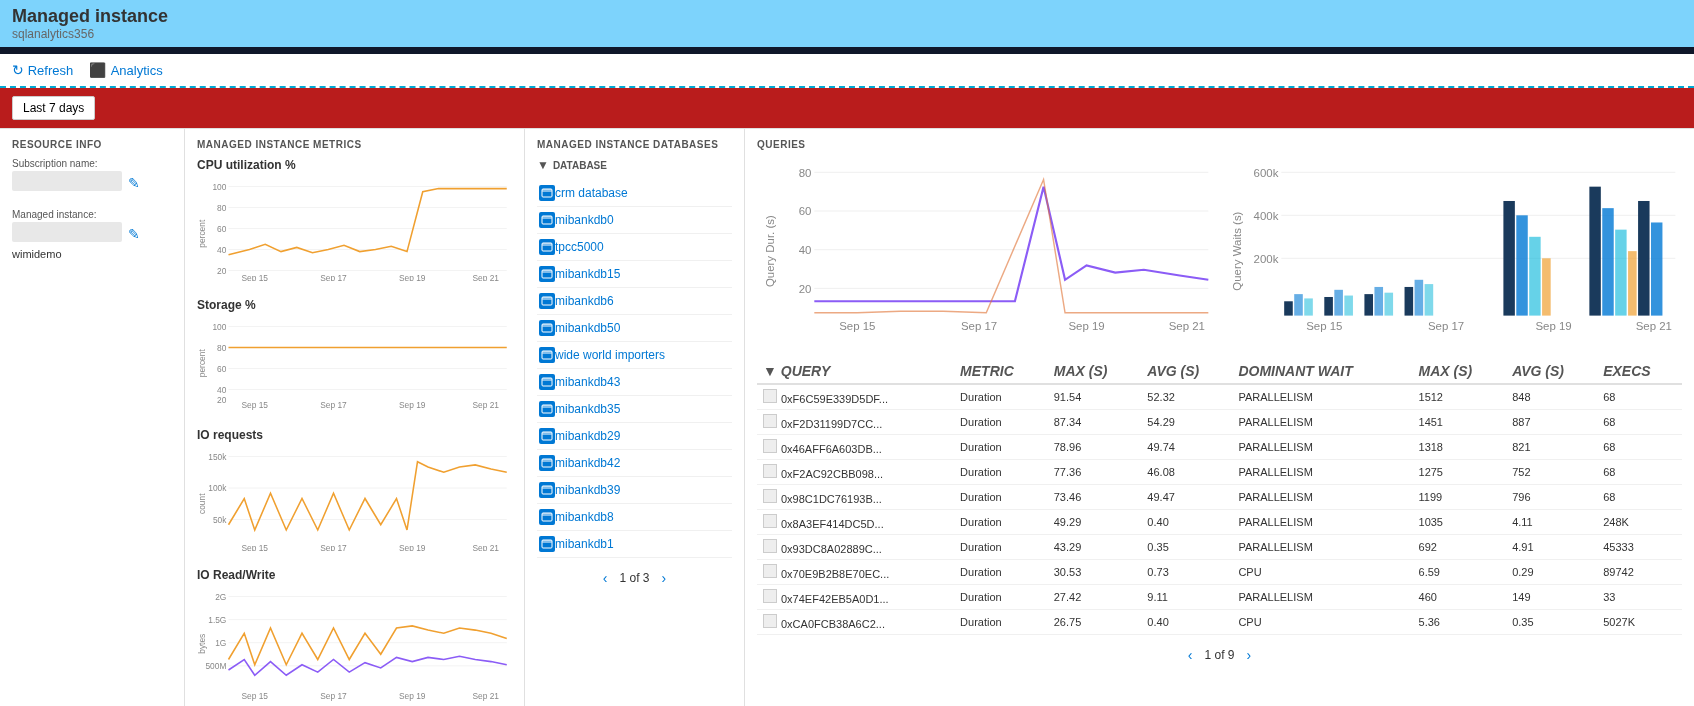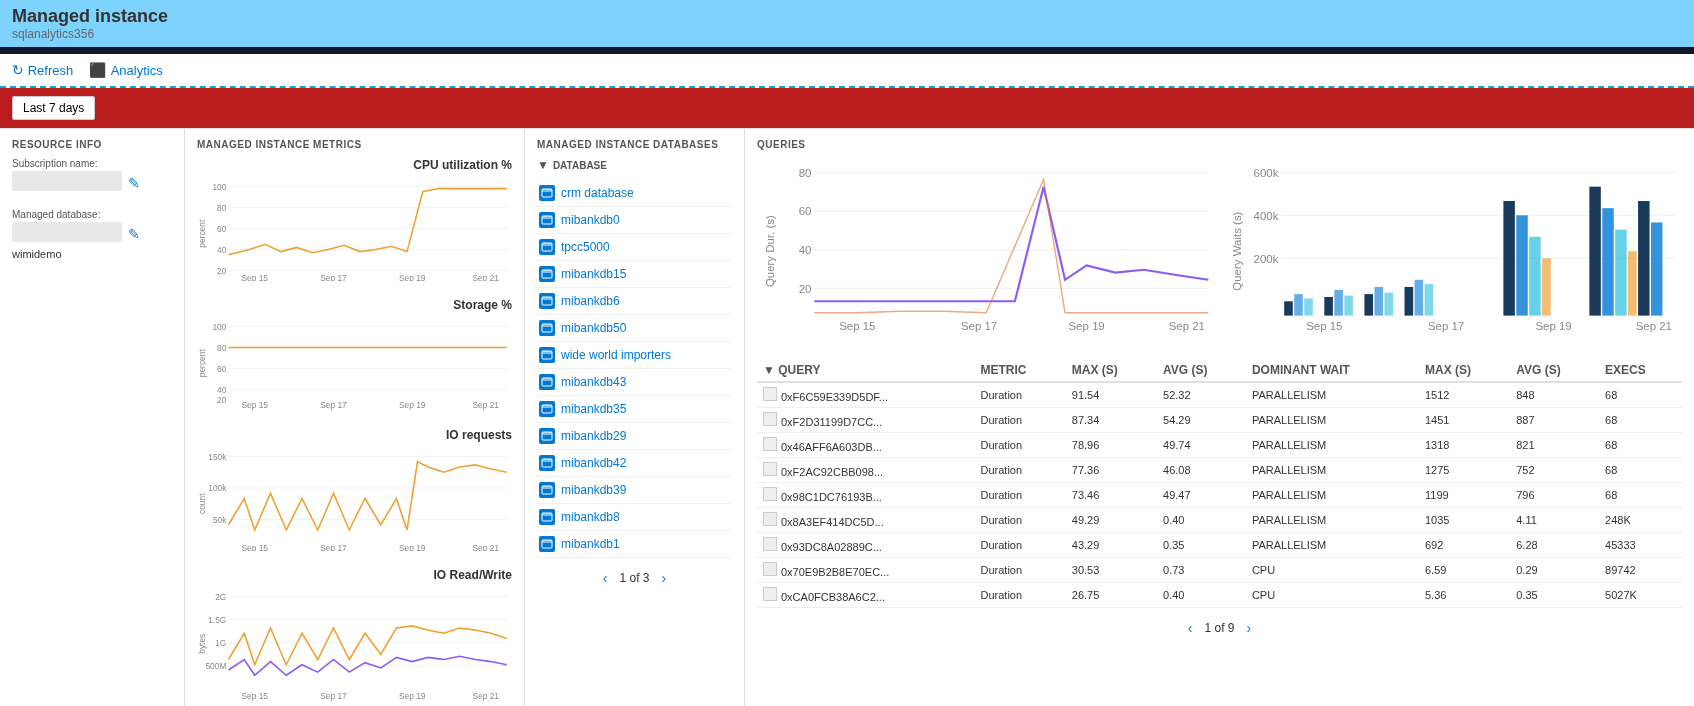--- a/index.html
+++ b/index.html
@@ -19,43 +19,43 @@
     
     .resource-info { width: 185px; min-width: 185px; padding: 10px 12px; border-right: 1px solid #e0e0e0; background: #fff; }
     .section-title { font-size: 10px; font-weight: 700; color: #555; letter-spacing: 0.5px; margin-bottom: 8px; text-transform: uppercase; }
     .field-label { font-size: 10px; color: #555; margin-bottom: 2px; }
     .field-value { background: #e8e8e8; height: 20px; width: 110px; border-radius: 2px; margin-bottom: 4px; }
     .edit-icon { color: #0078d4; cursor: pointer; font-size: 14px; }
     .resource-field-wrap { margin-bottom: 14px; }
 
     
     .metrics-panel { width: 340px; min-width: 320px; padding: 10px 12px; border-right: 1px solid #e0e0e0; background: #fff; overflow-y: auto; }
-    .chart-container { margin-bottom: 14px; text-align: right; }
+    .chart-container { margin-bottom: 14px; }
     .chart-title { font-size: 12px; font-weight: 600; color: #333; margin-bottom: 4px; }
     .chart-area { position: relative; width: 100%; }
     .chart-svg { width: 100%; }
 
     
     .databases-panel { width: 220px; min-width: 200px; padding: 10px 12px; border-right: 1px solid #e0e0e0; background: #fff; overflow-y: auto; }
     .db-header { display: flex; align-items: center; gap: 4px; margin-bottom: 8px; }
     .db-col-label { font-size: 10px; font-weight: 700; color: #555; text-transform: uppercase; }
-    .db-item { display: flex; align-items: center; gap: 6px; padding: 5px 2px; border-bottom: 1px solid #f0f0f0; cursor: pointer; }
+    .db-item { display: flex; align-items: center; padding: 5px 2px; border-bottom: 1px solid #f0f0f0; cursor: pointer; }
     .db-icon { width: 16px; height: 16px; background: #0078d4; border-radius: 2px; display: flex; align-items: center; justify-content: center; font-size: 8px; color: #fff; flex-shrink: 0; }
     .db-name { font-size: 12px; color: #0078d4; }
     .pagination { display: flex; align-items: center; justify-content: center; gap: 8px; margin-top: 10px; font-size: 12px; color: #333; }
     .page-btn { cursor: pointer; color: #0078d4; font-size: 14px; border: none; background: none; padding: 2px 4px; }
     .page-btn:disabled { color: #ccc; cursor: default; }
 
     
     .queries-panel { flex: 1; padding: 10px 12px; background: #fff; overflow-y: auto; }
     .queries-charts { display: flex; gap: 8px; margin-bottom: 12px; }
     .query-chart { flex: 1; }
 
     .queries-table { width: 100%; border-collapse: collapse; }
-    .queries-table th { font-size: 12px; font-weight: 700; color: #555; text-transform: uppercase; border-bottom: 2px solid #e0e0e0; padding: 4px 6px; text-align: left; white-space: nowrap; }
+    .queries-table th { font-size: 14px; font-weight: 700; color: #555; text-transform: uppercase; border-bottom: 2px solid #e0e0e0; padding: 4px 6px; text-align: left; white-space: nowrap; font-style: italic; }
     .queries-table td { font-size: 11px; padding: 4px 6px; border-bottom: 1px solid #f0f0f0; white-space: nowrap; }
     .query-icon { width: 14px; height: 14px; background: #eee; border: 1px solid #ccc; display: inline-block; margin-right: 4px; }
 
     .orange-line { stroke: #f0a030; stroke-width: 1.5; fill: none; }
     .purple-line { stroke: #8b5cf6; stroke-width: 1.5; fill: none; }
     .chart-grid { stroke: #e8e8e8; stroke-width: 0.5; }
     .axis-text { font-size: 8px; fill: #888; }
 
     .scroll-area { overflow-y: auto; max-height: 580px; }
   </style>
@@ -87,21 +87,21 @@
   <div class="resource-info">
     <div class="section-title">RESOURCE INFO</div>
     <div class="resource-field-wrap">
       <div class="field-label">Subscription name:</div>
       <div style="display:flex;align-items:center;gap:6px;">
         <div class="field-value"></div>
         <span class="edit-icon">✎</span>
       </div>
     </div>
     <div class="resource-field-wrap">
-      <div class="field-label">Managed database:</div>
+      <div class="field-label">Managed instance:</div>
       <div style="display:flex;align-items:center;gap:6px;">
         <div class="field-value"></div>
         <span class="edit-icon">✎</span>
       </div>
       <div style="font-size:11px;color:#333;margin-top:2px;">wimidemo</div>
     </div>
   </div>
 
   <div class="metrics-panel">
     <div class="section-title">MANAGED INSTANCE METRICS</div>
@@ -490,34 +490,44 @@
       <td>4.11</td>
       <td>248K</td>
     </tr>
             <tr>
       <td><span class="query-icon"></span>0x93DC8A02889C...</td>
       <td>Duration</td>
       <td>43.29</td>
       <td>0.35</td>
       <td>PARALLELISM</td>
       <td>692</td>
-      <td>6.28</td>
+      <td>4.91</td>
       <td>45333</td>
     </tr>
             <tr>
       <td><span class="query-icon"></span>0x70E9B2B8E70EC...</td>
       <td>Duration</td>
       <td>30.53</td>
       <td>0.73</td>
       <td>CPU</td>
       <td>6.59</td>
       <td>0.29</td>
       <td>89742</td>
     </tr>
             <tr>
+      <td><span class="query-icon"></span>0x74EF42EB5A0D1...</td>
+      <td>Duration</td>
+      <td>27.42</td>
+      <td>9.11</td>
+      <td>PARALLELISM</td>
+      <td>460</td>
+      <td>149</td>
+      <td>33</td>
+    </tr>
+            <tr>
       <td><span class="query-icon"></span>0xCA0FCB38A6C2...</td>
       <td>Duration</td>
       <td>26.75</td>
       <td>0.40</td>
       <td>CPU</td>
       <td>5.36</td>
       <td>0.35</td>
       <td>5027K</td>
     </tr>
           </tbody>

